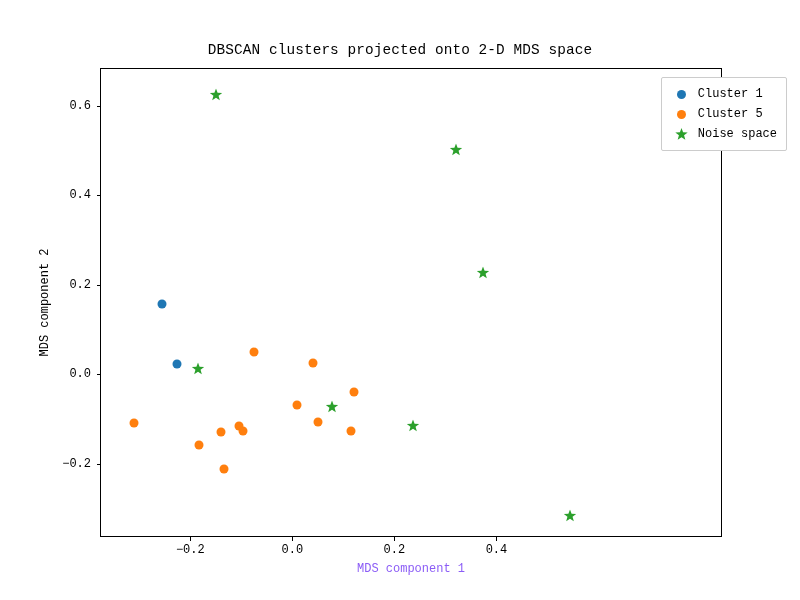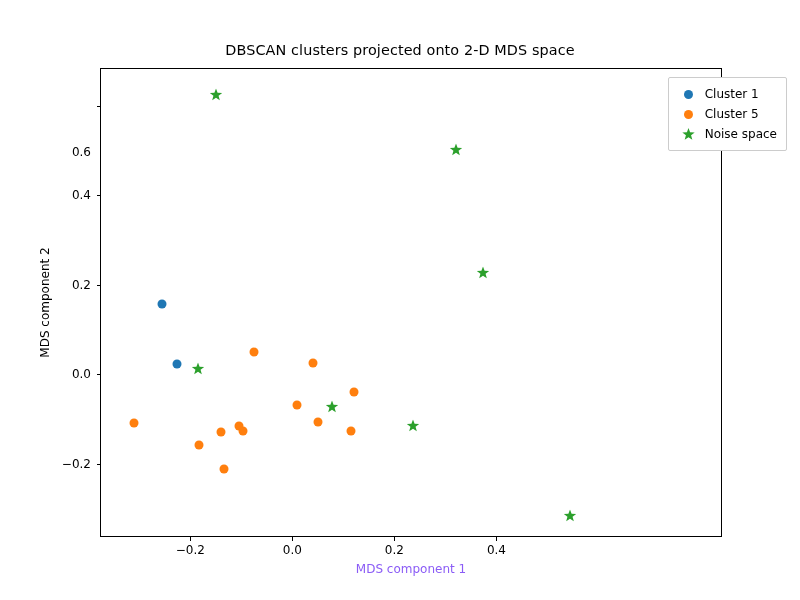--- a/index.html
+++ b/index.html
@@ -12,20 +12,21 @@
     background: #ffffff;
     font-family: "DejaVu Sans", sans-serif;
     overflow: hidden;
   }
 
   #figure {
     position: relative;
     width: 800px;
     height: 600px;
     background: #ffffff;
+    font-family: Liberation Mono, monospace;
   }
 
   
   #chart-title {
     position: absolute;
     left: 0;
     top: 42px;
     width: 800px;
     text-align: center;
     font-size: 14.4px;
@@ -227,21 +228,21 @@
       <div class="ticklabel-x" style="left: 190.32px;">−0.2</div>
       <div class="tick-x" style="left: 292.37px;"></div>
       <div class="ticklabel-x" style="left: 292.37px;">0.0</div>
       <div class="tick-x" style="left: 394.42px;"></div>
       <div class="ticklabel-x" style="left: 394.42px;">0.2</div>
       <div class="tick-x" style="left: 496.47px;"></div>
       <div class="ticklabel-x" style="left: 496.47px;">0.4</div>
     </div>
   <div id="y-ticks-layer">
       <div class="tick-y" style="top: 105.63px;"></div>
-      <div class="ticklabel-y" style="top: 105.63px; margin-top: 46px;">0.6</div>
+      <div class="ticklabel-y" style="top: 105.63px;">0.6</div>
       <div class="tick-y" style="top: 195.22px;"></div>
       <div class="ticklabel-y" style="top: 195.22px;">0.4</div>
       <div class="tick-y" style="top: 284.81px;"></div>
       <div class="ticklabel-y" style="top: 284.81px;">0.2</div>
       <div class="tick-y" style="top: 374.4px;"></div>
       <div class="ticklabel-y" style="top: 374.4px;">0.0</div>
       <div class="tick-y" style="top: 463.98px;"></div>
       <div class="ticklabel-y" style="top: 463.98px;">−0.2</div>
     </div>
 

